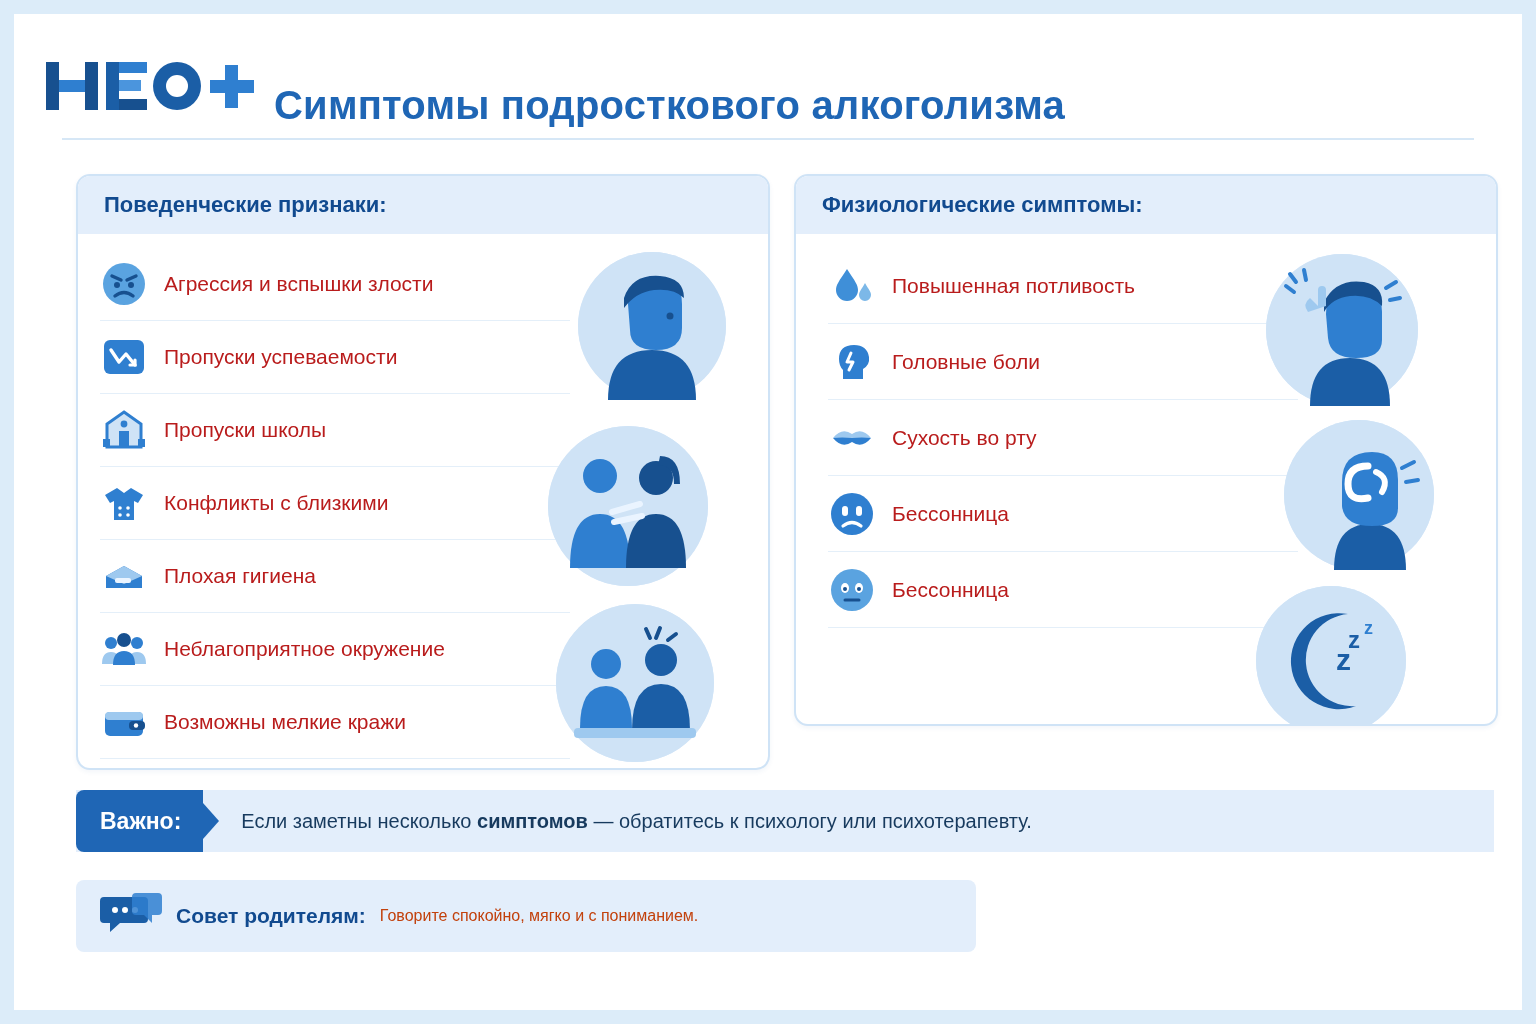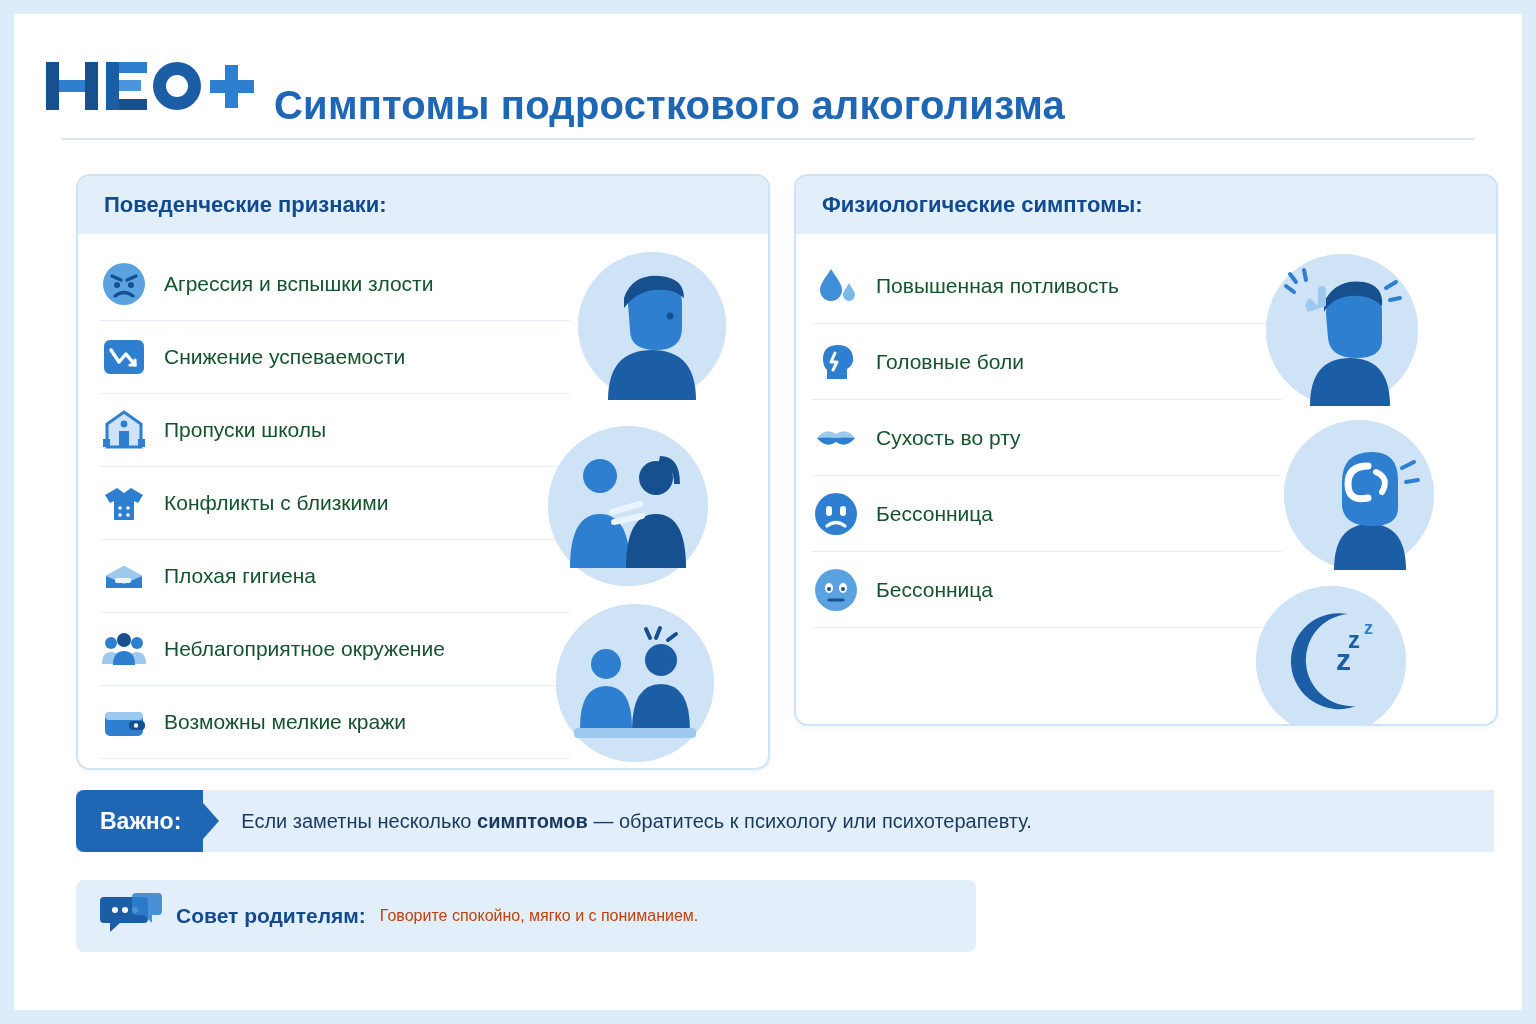--- a/index.html
+++ b/index.html
@@ -86,29 +86,29 @@
   .row .ico {
     width: 48px;
     height: 48px;
     flex: 0 0 48px;
     display: flex;
     align-items: center;
     justify-content: center;
   }
   .row .txt {
     font-size: 21px;
-    color: #14532d;
+    color: #b91c1c;
     white-space: nowrap;
   }
   
   #panel-behavior { left: 62px; top: 160px; width: 690px; height: 592px; }
   #panel-behavior .row { width: 470px; }
   
   #panel-physio { left: 780px; top: 160px; width: 700px; height: 548px; }
-  #panel-physio .panel-body { padding-left: 16px; }
+  #panel-physio .panel-body { padding-left: 32px; }
   #panel-physio .row { width: 470px; height: 75px; }
 
   
   .illus {
     position: absolute;
     border-radius: 50%;
     background: #d8e9fa;
     display: flex;
     align-items: center;
     justify-content: center;
@@ -228,21 +228,21 @@
       </div>
 
       <div class="row">
         <span class="ico">
           <svg width="46" height="46" viewBox="0 0 46 46">
               <rect x="3" y="6" width="40" height="34" rx="6" fill="#2f7fd0"></rect>
               <path d="M10 16 L18 28 L25 20 L34 31" stroke="#ffffff" stroke-width="3.4" fill="none" stroke-linejoin="round" stroke-linecap="round"></path>
               <path d="M29 31 L34 31 L34 26" stroke="#ffffff" stroke-width="3.2" fill="none" stroke-linecap="round"></path>
             </svg>
         </span>
-        <span class="txt">Снижение успеваемости</span>
+        <span class="txt">Пропуски успеваемости</span>
       </div>
 
       <div class="row">
         <span class="ico">
           <svg width="46" height="46" viewBox="0 0 46 46">
               <path d="M23 5 L40 17 L40 40 L6 40 L6 17 Z" fill="#cfe3f6" stroke="#2f7fd0" stroke-width="3"></path>
               <rect x="18" y="24" width="10" height="16" fill="#2f7fd0"></rect>
               <circle cx="23" cy="17" r="3.4" fill="#2f7fd0"></circle>
               <rect x="2" y="32" width="7" height="8" fill="#2f7fd0"></rect>
               <rect x="37" y="32" width="7" height="8" fill="#2f7fd0"></rect>

